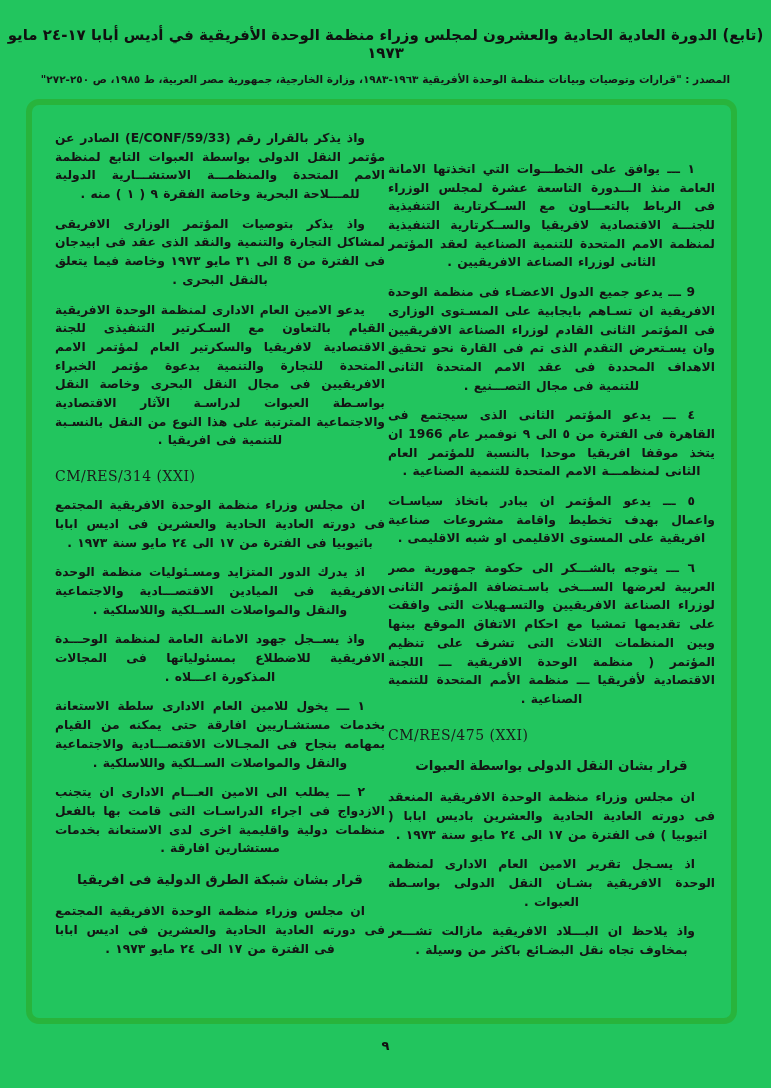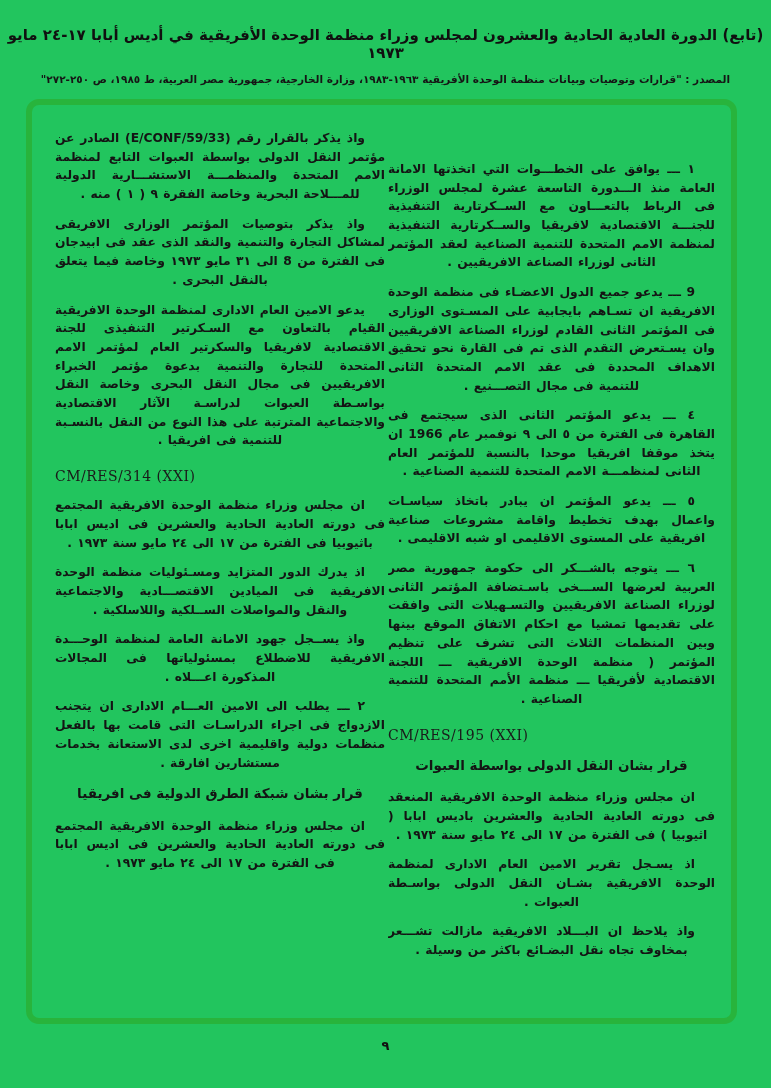--- a/index.html
+++ b/index.html
@@ -103,35 +103,36 @@
   </div>
 
   <div class="green-box"></div>
 
   <div class="col col-right">
     <p class="para">١ ـــ يوافق على الخطـــوات التي اتخذتها الامانة العامة منذ الـــدورة التاسعة عشرة لمجلس الوزراء فى الرباط بالتعـــاون مع الســكرتارية التنفيذية للجنـــة الاقتصادية لافريقيا والســكرتارية التنفيذية لمنظمة الامم المتحدة للتنمية الصناعية لعقد المؤتمر الثانى لوزراء الصناعة الافريقيين .</p>
     <p class="para">9 ـــ يدعو جميع الدول الاعضـاء فى منظمة الوحدة الافريقية ان تسـاهم بايجابية على المسـتوى الوزارى فى المؤتمر الثانى القادم لوزراء الصناعة الافريقيين وان يسـتعرض التقدم الذى تم فى القارة نحو تحقيق الاهداف المحددة فى عقد الامم المتحدة الثانى للتنمية فى مجال التصـــنيع .</p>
     <p class="para">٤ ـــ يدعو المؤتمر الثانى الذى سيجتمع فى القاهرة فى الفترة من ٥ الى ٩ نوفمبر عام 1966 ان يتخذ موقفا افريقيا موحدا بالنسبة للمؤتمر العام الثانى لمنظمـــة الامم المتحدة للتنمية الصناعية .</p>
     <p class="para">٥ ـــ يدعو المؤتمر ان يبادر باتخاذ سياسـات واعمال بهدف تخطيط واقامة مشروعات صناعية افريقية على المستوى الاقليمى او شبه الاقليمى .</p>
     <p class="para">٦ ـــ يتوجه بالشـــكر الى حكومة جمهورية مصر العربية لعرضها الســـخى باسـتضافة المؤتمر الثانى لوزراء الصناعة الافريقيين والتسـهيلات التى وافقت على تقديمها تمشيا مع احكام الاتفاق الموقع بينها وبين المنظمات الثلاث التى تشرف على تنظيم المؤتمر ( منظمة الوحدة الافريقية ـــ اللجنة الاقتصادية لأفريقيا ـــ منظمة الأمم المتحدة للتنمية الصناعية .</p>
-    <p class="code">CM/RES/195  (XXI)</p>
+    <p class="code">CM/RES/475  (XXI)</p>
     <p class="title">قرار بشان النقل الدولى بواسطة العبوات</p>
     <p class="para">ان مجلس وزراء منظمة الوحدة الافريقية المنعقد فى دورته العادية الحادية والعشرين باديس ابابا ( اثيوبيا ) فى الفترة من ١٧ الى ٢٤ مايو سنة ١٩٧٣ .</p>
     <p class="para">اذ يسـجل تقرير الامين العام الادارى لمنظمة الوحدة الافريقية بشـان النقل الدولى بواسـطة العبوات .</p>
     <p class="para">واذ يلاحظ ان البـــلاد الافريقية مازالت تشـــعر بمخاوف تجاه نقل البضـائع باكثر من وسيلة .</p>
   </div>
 
   <div class="col col-left">
     <p class="para">واذ يذكر بالقرار رقم (E/CONF/59/33) الصادر عن مؤتمر النقل الدولى بواسطة العبوات التابع لمنظمة الامم المتحدة والمنظمـــة الاستشـــارية الدولية للمـــلاحة البحرية وخاصة الفقرة ٩ ( ١ ) منه .</p>
     <p class="para">واذ يذكر بتوصيات المؤتمر الوزارى الافريقى لمشاكل التجارة والتنمية والنقد الذى عقد فى ابيدجان فى الفترة من 8 الى ٣١ مايو ١٩٧٣ وخاصة فيما يتعلق بالنقل البحرى .</p>
     <p class="para">يدعو الامين العام الادارى لمنظمة الوحدة الافريقية القيام بالتعاون مع السـكرتير التنفيذى للجنة الاقتصادية لافريقيا والسكرتير العام لمؤتمر الامم المتحدة للتجارة والتنمية بدعوة مؤتمر الخبراء الافريقيين فى مجال النقل البحرى وخاصة النقل بواسـطة العبوات لدراسـة الآثار الاقتصادية والاجتماعية المترتبة على هذا النوع من النقل بالنسـبة للتنمية فى افريقيا .</p>
     <p class="code">CM/RES/314  (XXI)</p>
     <p class="para">ان مجلس وزراء منظمة الوحدة الافريقية المجتمع فى دورته العادية الحادية والعشرين فى اديس ابابا باثيوبيا فى الفترة من ١٧ الى ٢٤ مايو سنة ١٩٧٣ .</p>
     <p class="para">اذ يدرك الدور المتزايد ومسـئوليات منظمة الوحدة الافريقية فى الميادين الاقتصـــادية والاجتماعية والنقل والمواصلات الســلكية واللاسلكية .</p>
     <p class="para">واذ يســجل جهود الامانة العامة لمنظمة الوحـــدة الافريقية للاضطلاع بمسئولياتها فى المجالات المذكورة اعـــلاه .</p>
+    <p class="para">١ ـــ يخول للامين العام الادارى سلطة الاستعانة بخدمات مستشـاريين افارقة حتى يمكنه من القيام بمهامه بنجاح فى المجـالات الاقتصـــادية والاجتماعية والنقل والمواصلات الســلكية واللاسلكية .</p>
     <p class="para">٢ ـــ يطلب الى الامين العـــام الادارى ان يتجنب الازدواج فى اجراء الدراسـات التى قامت بها بالفعل منظمات دولية واقليمية اخرى لدى الاستعانة بخدمات مستشارين افارقة .</p>
     <p class="title">قرار بشان شبكة الطرق الدولية فى افريقيا</p>
     <p class="para">ان مجلس وزراء منظمة الوحدة الافريقية المجتمع فى دورته العادية الحادية والعشرين فى اديس ابابا فى الفترة من ١٧ الى ٢٤ مايو ١٩٧٣ .</p>
   </div>
 
   <div class="page-number">٩</div>
 
 </div>
 
 </body></html>

